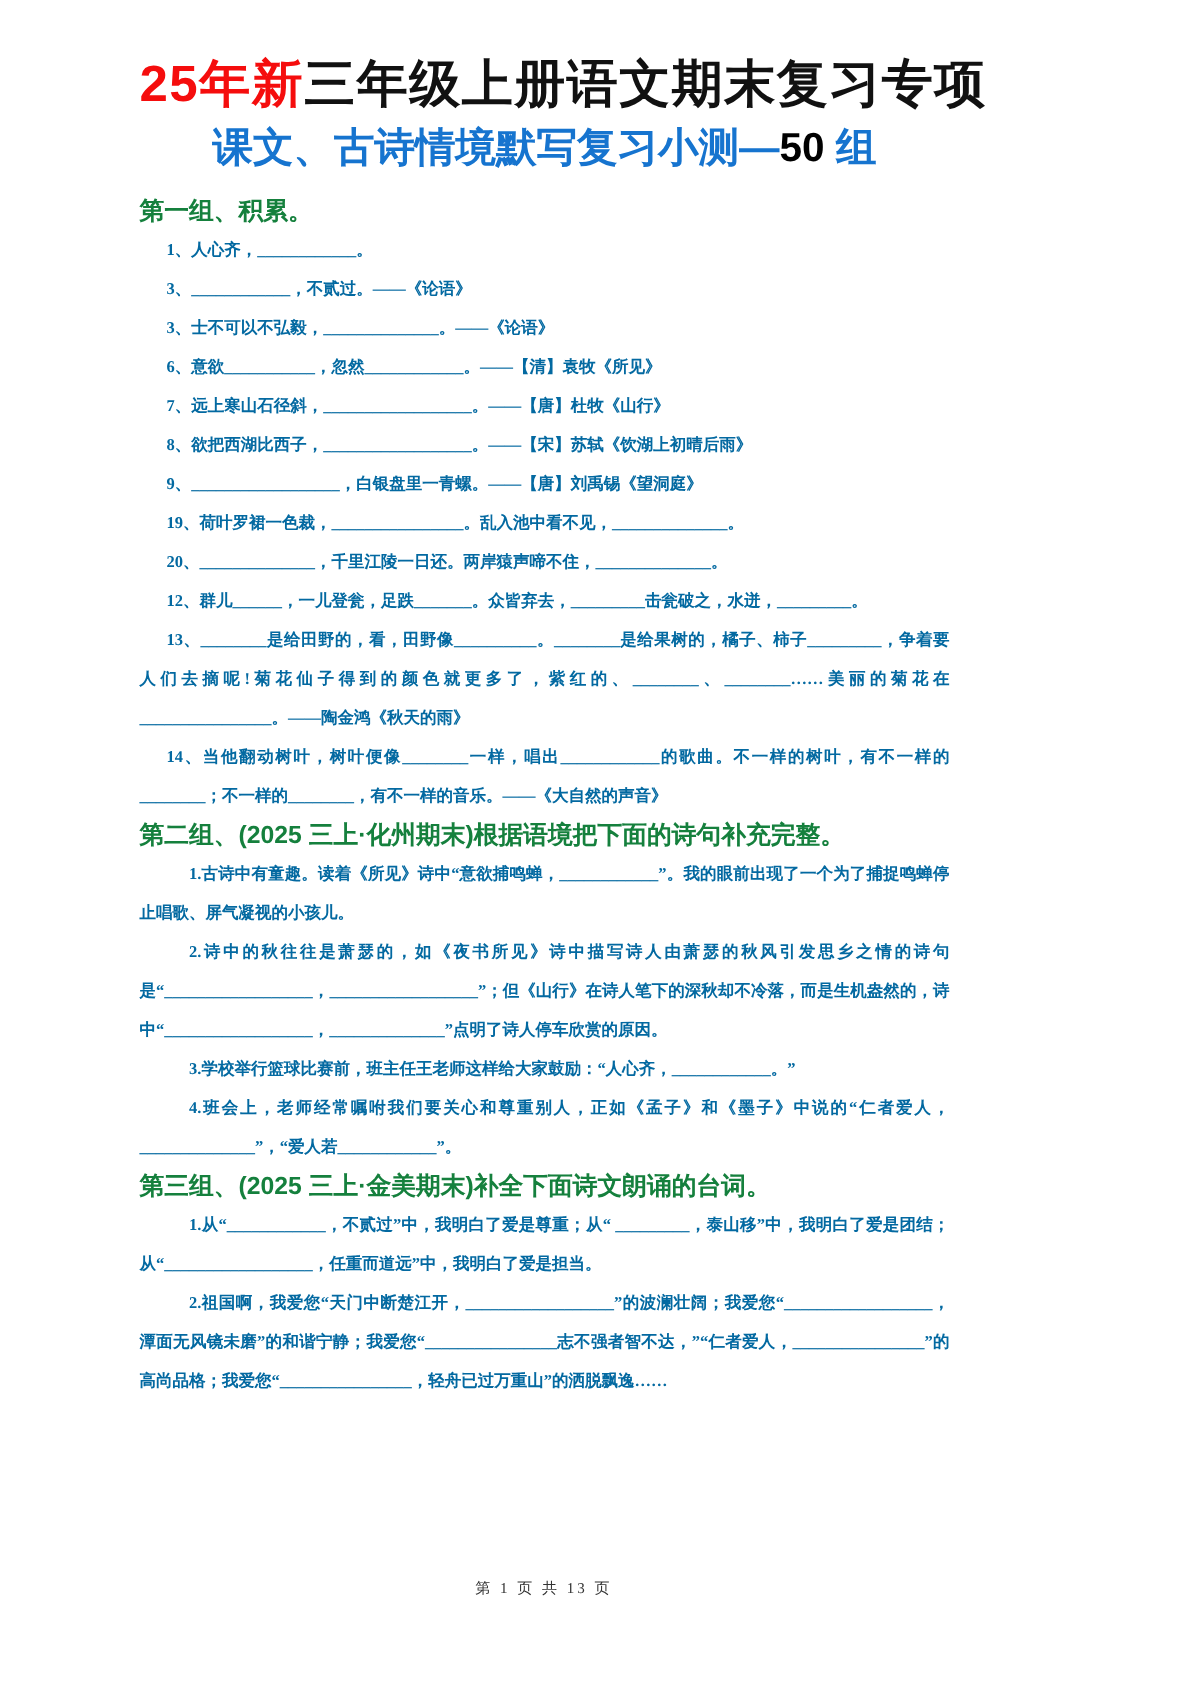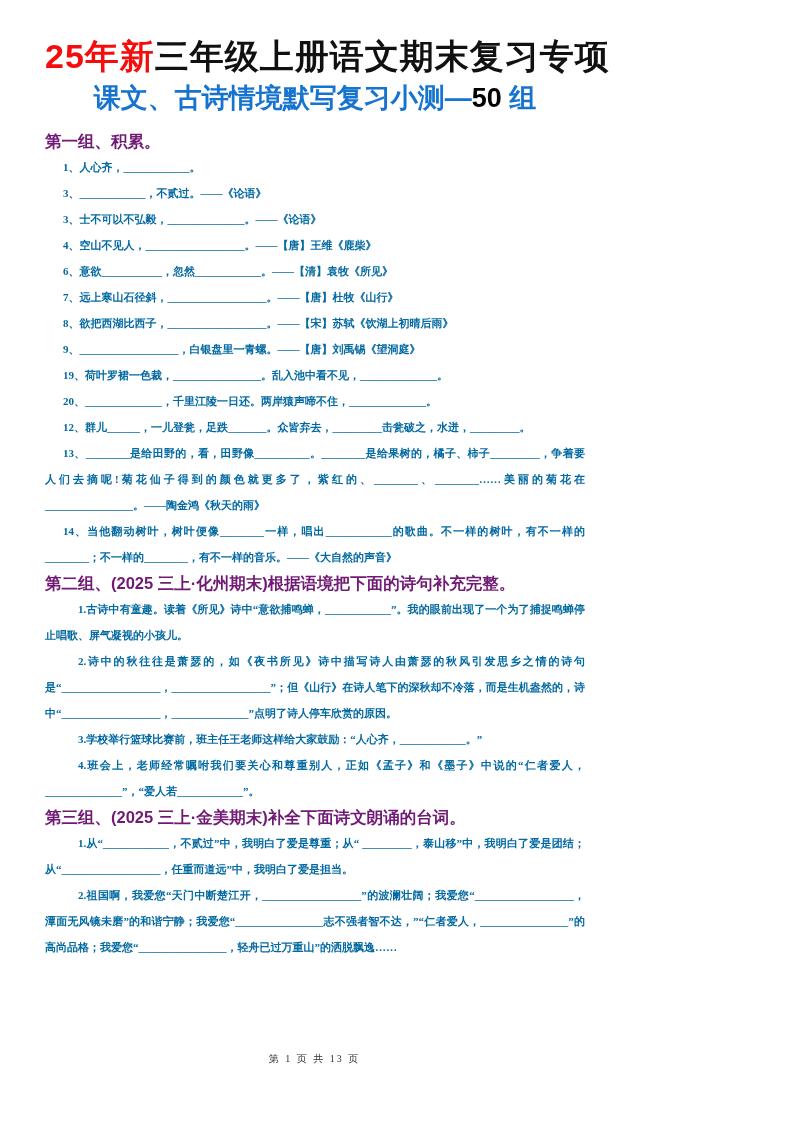--- a/index.html
+++ b/index.html
@@ -13,20 +13,21 @@
     font-family: "Liberation Serif", serif;
     color: #1a1a1a;
     overflow: hidden;
   }
   .page {
     box-sizing: border-box;
     width: 629px;
     height: 1122px;
     padding: 34px 44px 0 45px;
     position: relative;
+    margin-left: 48px;
   }
   .title {
     text-align: center;
     font-family: "Liberation Sans", sans-serif;
     font-weight: bold;
     font-size: 34px;
     line-height: 44px;
     letter-spacing: 1px;
     margin: 0;
     white-space: nowrap;
@@ -53,21 +54,21 @@
   }
   .class-line .gap { display: inline-block; width: 40px; }
   .content {
     margin-top: 12px;
   }
   .sec-heading {
     font-family: "Liberation Sans", sans-serif;
     font-weight: bold;
     font-size: 16.5px;
     line-height: 26px;
-    color: #701a75;
+    color: #15803d;
     text-align: left;
   }
   .item {
     font-size: 11px;
     line-height: 26px;
     text-align: justify;
     color: #0369a1;
     margin: 0;
     font-weight: bold;
   }
@@ -93,21 +94,20 @@
 
   <h2 class="subtitle"><span>课文、古诗情境默写复习小测—</span><span class="red">50</span><span> 组</span></h2>
 
 
   <div class="content">
 
     <div class="sec-heading">第一组、积累。</div>
     <p class="item indent1">1、人心齐，____________。</p>
     <p class="item indent1">3、____________，不贰过。——《论语》</p>
     <p class="item indent1">3、士不可以不弘毅，______________。——《论语》</p>
-    <p class="item indent1">4、空山不见人，__________________。——【唐】王维《鹿柴》</p>
     <p class="item indent1">6、意欲___________，忽然____________。——【清】袁牧《所见》</p>
     <p class="item indent1">7、远上寒山石径斜，__________________。——【唐】杜牧《山行》</p>
     <p class="item indent1">8、欲把西湖比西子，__________________。——【宋】苏轼《饮湖上初晴后雨》</p>
     <p class="item indent1">9、__________________，白银盘里一青螺。——【唐】刘禹锡《望洞庭》</p>
     <p class="item indent1">19、荷叶罗裙一色裁，________________。乱入池中看不见，______________。</p>
     <p class="item indent1">20、______________，千里江陵一日还。两岸猿声啼不住，______________。</p>
     <p class="item indent1">12、群儿______，一儿登瓮，足跌_______。众皆弃去，_________击瓮破之，水迸，_________。</p>
     <p class="item indent1">13、________是给田野的，看，田野像__________。________是给果树的，橘子、柿子_________，争着要人们去摘呢!菊花仙子得到的颜色就更多了，紫红的、________、________……美丽的菊花在________________。——陶金鸿《秋天的雨》</p>
     <p class="item indent1">14、当他翻动树叶，树叶便像________一样，唱出____________的歌曲。不一样的树叶，有不一样的________；不一样的________，有不一样的音乐。——《大自然的声音》</p>
 

